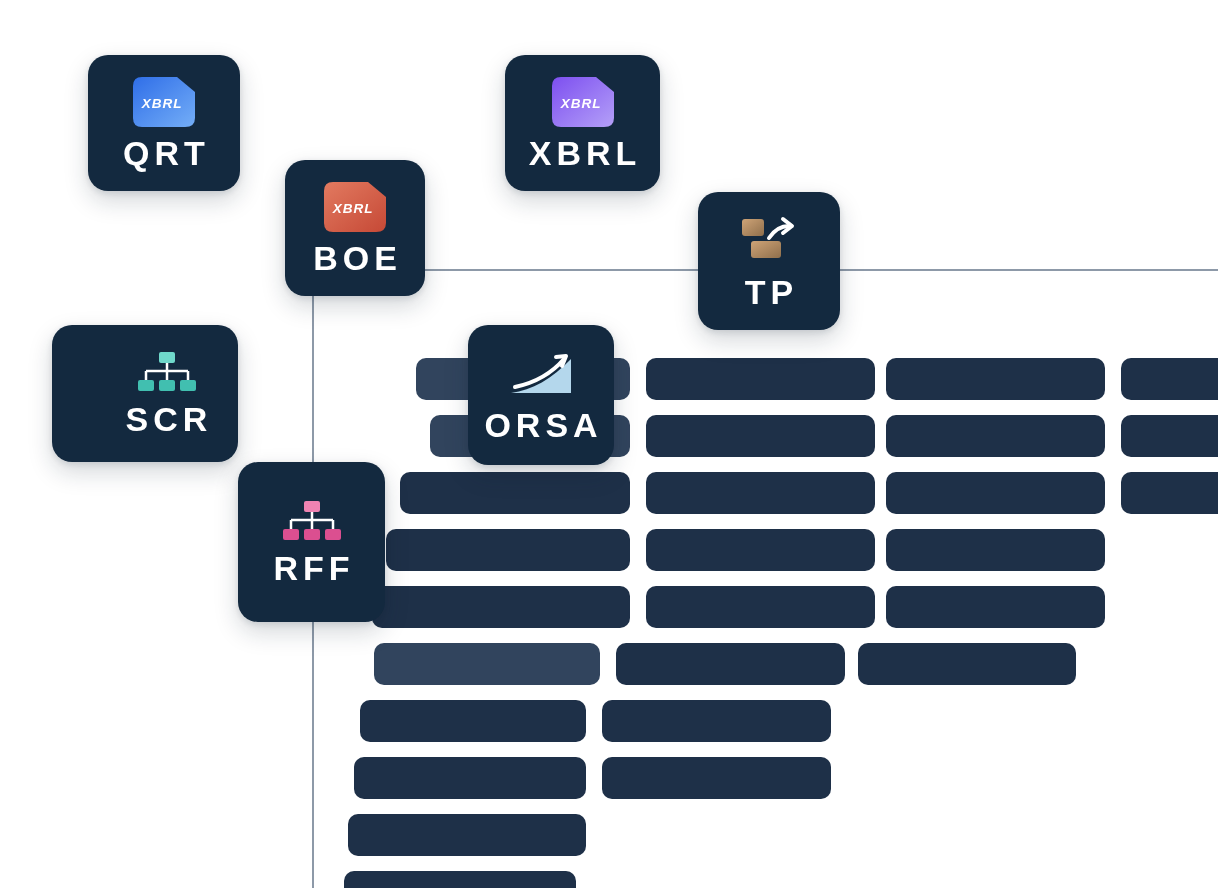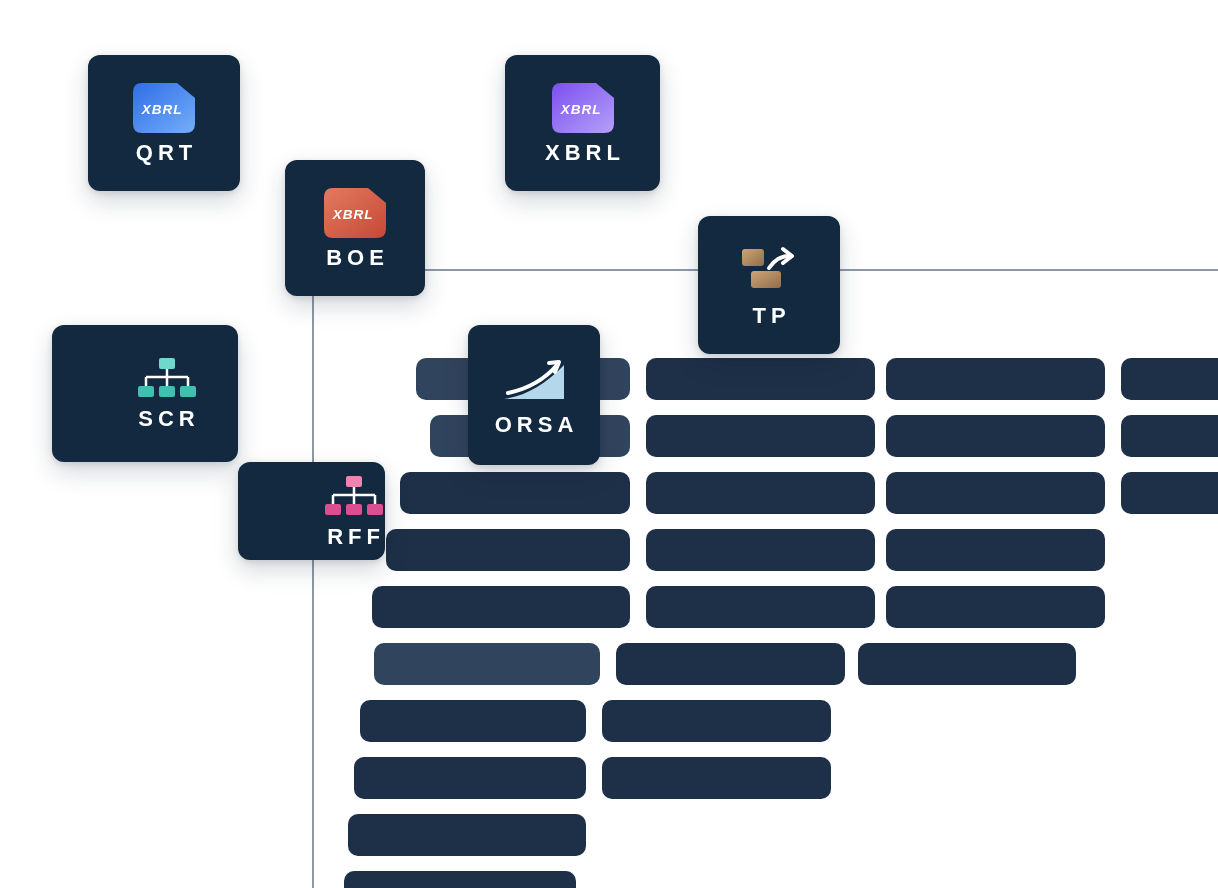--- a/index.html
+++ b/index.html
@@ -12,40 +12,40 @@
   .axis-h{left:312px;top:269px;width:906px;height:2px;}
   .axis-v{left:312px;top:269px;width:2px;height:619px;}
 
   
   .bar{position:absolute;height:42px;border-radius:10px;}
   .bar.dark{background:#1e3048;}
   .bar.light{background:#31445d;}
 
   
   .badge{
-    position:absolute;background:#13293f;border-radius:12px;
+    position:absolute;background:#13293f;border-radius:20px;
     display:flex;flex-direction:column;align-items:center;justify-content:center;
     gap:9px;box-shadow:0 10px 24px rgba(15,32,52,.18),0 2px 6px rgba(15,32,52,.12);
   }
   .badge-label{
-    color:#ffffff;font-weight:700;font-size:22px;letter-spacing:5px;padding-left:5px;
+    color:#ffffff;font-weight:700;font-size:34px;letter-spacing:5px;padding-left:5px;
     line-height:1;
   }
   .icon{display:flex;align-items:center;justify-content:center;}
   .xbrl-text{
     font-family:"Liberation Sans",sans-serif;font-weight:700;font-style:italic;
     font-size:13.5px;fill:#ffffff;letter-spacing:1px;
   }
   .badge-qrt {left:88px; top:55px; width:152px;height:136px;}
   .badge-iorp{left:505px;top:55px; width:155px;height:136px;}
   .badge-boe {left:285px;top:160px;width:140px;height:136px;}
-  .badge-tp  {left:698px;top:192px;width:142px;height:138px;margin-top:24px;}
+  .badge-tp  {left:698px;top:192px;width:142px;height:138px;}
   .badge-scr {left:52px; top:325px;width:143px;height:137px;padding-left:43px;}
-  .badge-orsa{left:468px;top:325px;width:132px;height:140px;}
-  .badge-rff {left:238px;top:462px;width:147px;height:98px;align-items:flex-end;}
+  .badge-orsa{left:468px;top:325px;width:146px;height:140px;}
+  .badge-rff {left:238px;top:462px;width:147px;height:160px;}
 </style>
 </head>
 <body>
 
 <div class="stage">
 
   <div class="axis axis-h"></div>
   <div class="axis axis-v"></div>
 
   <div class="bar-layer">

